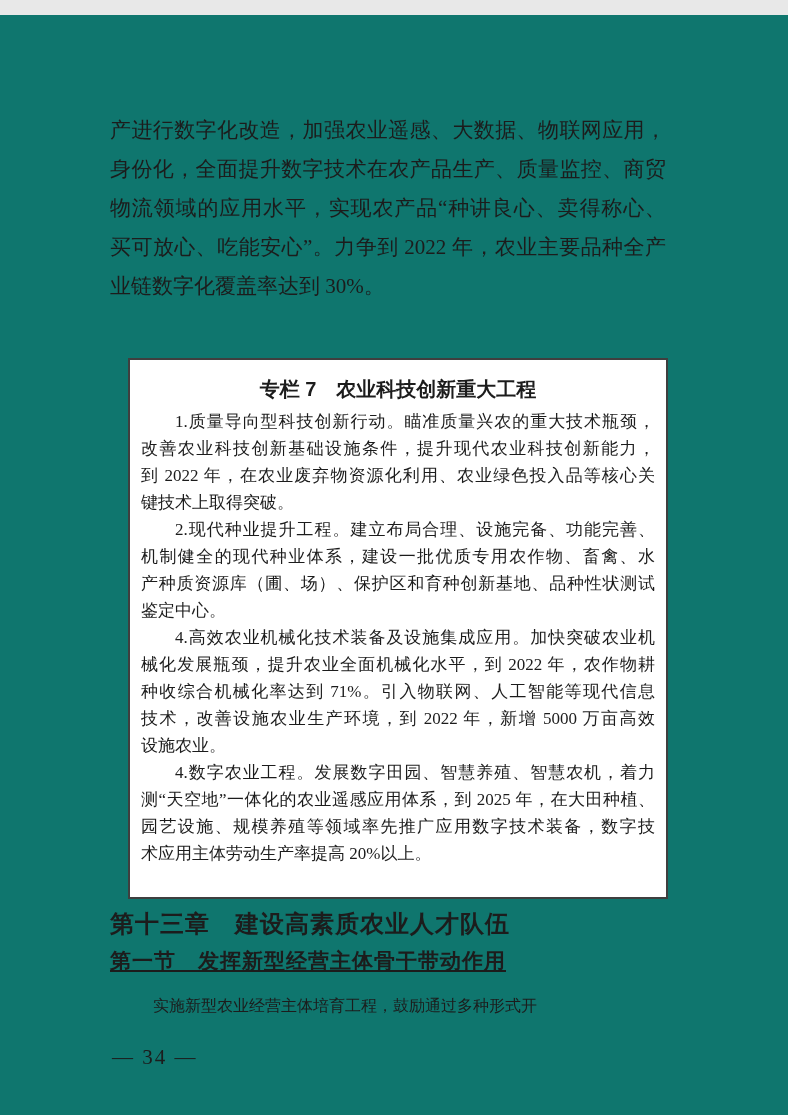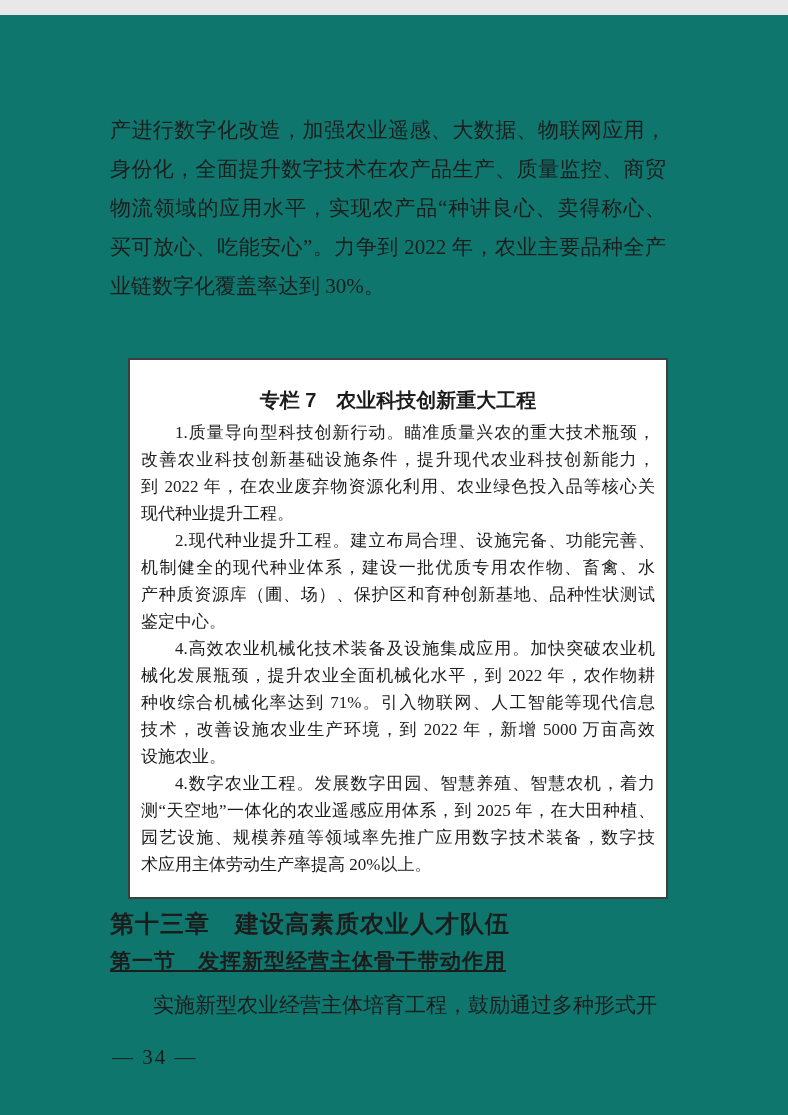--- a/index.html
+++ b/index.html
@@ -22,21 +22,21 @@
     text-align:justify;text-align-last:justify;
     text-justify:inter-character;
     overflow:hidden;
   }
   .bline.left{text-align-last:left;}
   
   .feature-box{
     position:absolute;left:128px;top:343px;
     width:540px;height:541px;box-sizing:border-box;
     border:2px solid #3f3f3f;
-    padding:26px 11px 0 11px;
+    padding:15px 11px 0 11px;
     background:#ffffff;
   }
   .box-title{
     text-align:center;font-weight:bold;
     font-family:"Liberation Sans","DejaVu Sans",sans-serif;
     font-size:20px;line-height:28px;margin-bottom:5px;
   }
   .feature-box .bline{
     font-size:17px;height:27px;line-height:27px;
   }
@@ -52,21 +52,21 @@
   .section-heading{
     position:absolute;left:110px;top:932px;width:556px;
     text-align:left;font-weight:bold;font-size:21px;
     font-family:"Liberation Serif","DejaVu Serif",serif;
     letter-spacing:1px;
     text-decoration:underline;
   }
   
   .para2{
     position:absolute;left:110px;top:971px;width:556px;
-    font-size:21px;line-height:39px;text-indent:43px;
+    font-size:16px;line-height:39px;text-indent:43px;
   }
   
   .page-number{
     position:absolute;left:112px;top:1030px;
     font-size:21px;letter-spacing:2px;
   }
 </style>
 </head>
 <body>
 
@@ -79,21 +79,21 @@
     <div class="bline">买可放心、吃能安心”。力争到 2022 年，农业主要品种全产</div>
     <div class="bline left">业链数字化覆盖率达到 30%。</div>
   </div>
 
   <div class="feature-box">
     <div class="box-title">专栏 7　农业科技创新重大工程</div>
 
     <div class="bline indent"><span class="lead">1.质量导向型科技创新行动。</span><span>瞄准质量兴农的重大技术瓶颈，</span></div>
     <div class="bline">改善农业科技创新基础设施条件，提升现代农业科技创新能力，</div>
     <div class="bline">到 2022 年，在农业废弃物资源化利用、农业绿色投入品等核心关</div>
-    <div class="bline left">现代种业提升工程。</div>
+    <div class="bline left">键技术上取得突破。</div>
 
     <div class="bline indent"><span class="lead">2.现代种业提升工程。</span><span>建立布局合理、设施完备、功能完善、</span></div>
     <div class="bline">机制健全的现代种业体系，建设一批优质专用农作物、畜禽、水</div>
     <div class="bline">产种质资源库（圃、场）、保护区和育种创新基地、品种性状测试</div>
     <div class="bline left">鉴定中心。</div>
 
     <div class="bline indent"><span class="lead">4.高效农业机械化技术装备及设施集成应用。</span><span>加快突破农业机</span></div>
     <div class="bline">械化发展瓶颈，提升农业全面机械化水平，到 2022 年，农作物耕</div>
     <div class="bline">种收综合机械化率达到 71%。引入物联网、人工智能等现代信息</div>
     <div class="bline">技术，改善设施农业生产环境，到 2022 年，新增 5000 万亩高效</div>

